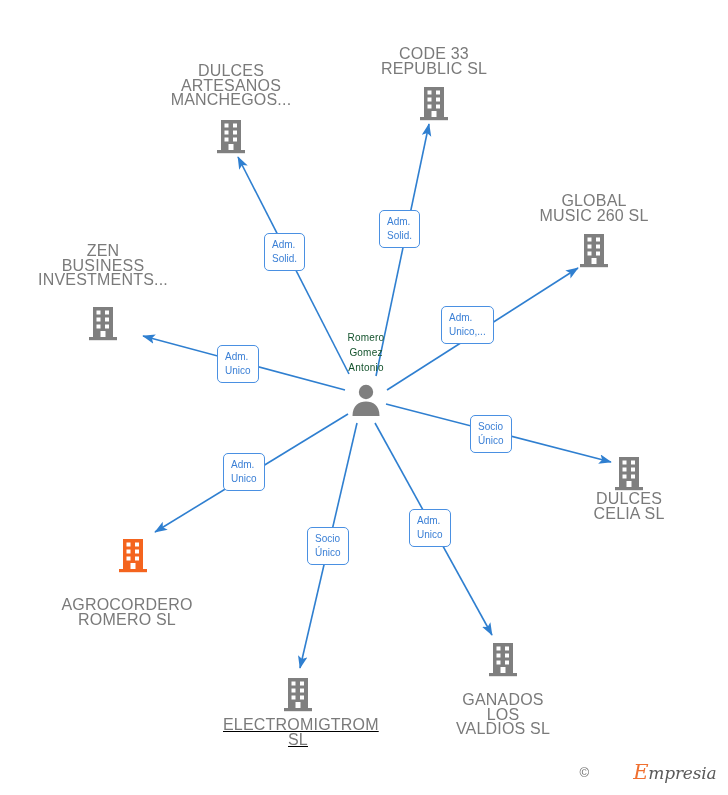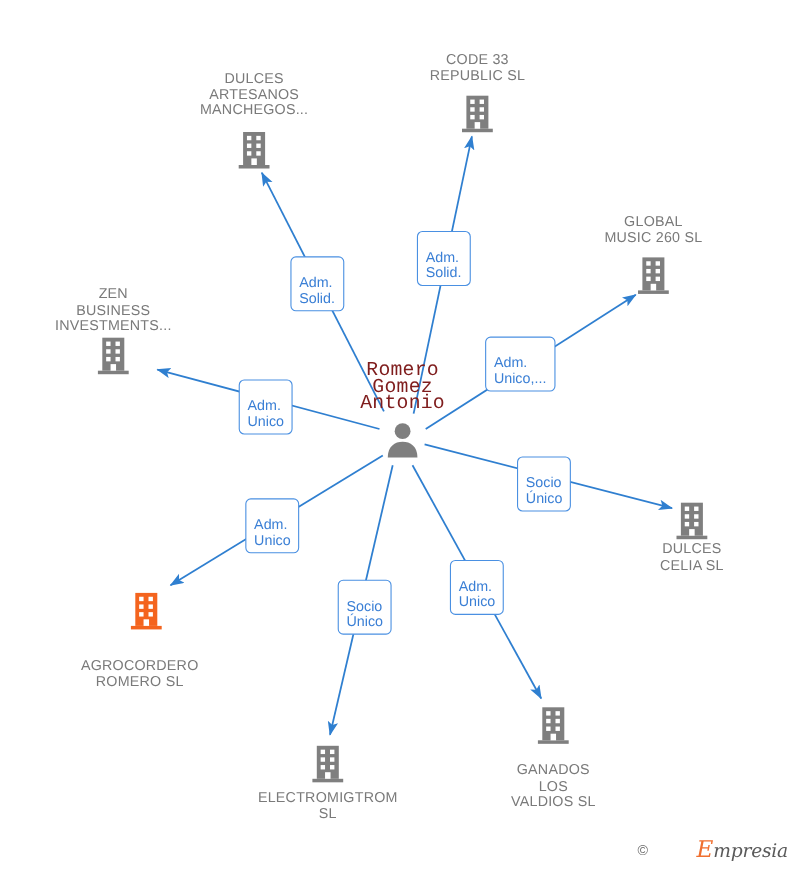--- a/index.html
+++ b/index.html
@@ -24,46 +24,45 @@
     width: 728px;
     height: 795px;
   }
   .node {
     position: absolute;
     width: 150px;
     text-align: center;
     transform: translateX(-75px);
   }
   .node-label {
-    font-size: 13px;
+    font-size: 16px;
     line-height: 14.5px;
     color: #7a7a7a;
     letter-spacing: 0.2px;
     white-space: pre-line;
   }
   .node-label.person {
-    font-size: 18px;
+    font-size: 10px;
     line-height: 15px;
-    color: #7f1d1d;
-    font-family: Liberation Mono, monospace;
+    color: #14532d;
   }
   .node-icon {
     display: block;
     margin: 0 auto;
   }
   .node-icon.building { margin-top: 2px; }
   .edge-label {
     position: absolute;
     border: 1.4px solid #4a90e2;
     border-radius: 5px;
     background: #ffffff;
     color: #3a7fd5;
-    font-size: 13px;
+    font-size: 10px;
     line-height: 14px;
-    padding: 16px 7px 4px 7px;
+    padding: 4px 7px 4px 7px;
     text-align: left;
     white-space: pre-line;
     box-sizing: border-box;
   }
   #watermark {
     position: absolute;
     display: flex;
     align-items: center;
     gap: 4px;
   }
@@ -177,21 +176,21 @@
           <rect x="2" y="32" width="28" height="3.2" fill="#7f7f7f"></rect>
           <rect x="9.5" y="5.5" width="4" height="4" fill="#ffffff"></rect>
           <rect x="18" y="5.5" width="4" height="4" fill="#ffffff"></rect>
           <rect x="9.5" y="12.5" width="4" height="4" fill="#ffffff"></rect>
           <rect x="18" y="12.5" width="4" height="4" fill="#ffffff"></rect>
           <rect x="9.5" y="19.5" width="4" height="4" fill="#ffffff"></rect>
           <rect x="18" y="19.5" width="4" height="4" fill="#ffffff"></rect>
           <rect x="13.5" y="26" width="5" height="6" fill="#ffffff"></rect>
         </svg>
       </div>
-      <div class="node" style="left: 103px; top: 260px;">
+      <div class="node" style="left: 103px; top: 244px;">
         <div class="node-label">ZEN
 BUSINESS
 INVESTMENTS...</div>
       </div>
       <div class="node" style="left: 133px; top: 535px;">
         <svg class="node-icon building" width="32" height="36" viewBox="0 0 32 36">
           <rect x="6" y="2" width="20" height="30" fill="#f4641e"></rect>
           <rect x="2" y="32" width="28" height="3.2" fill="#f4641e"></rect>
           <rect x="9.5" y="5.5" width="4" height="4" fill="#ffffff"></rect>
           <rect x="18" y="5.5" width="4" height="4" fill="#ffffff"></rect>
@@ -212,21 +211,21 @@
           <rect x="2" y="32" width="28" height="3.2" fill="#7f7f7f"></rect>
           <rect x="9.5" y="5.5" width="4" height="4" fill="#ffffff"></rect>
           <rect x="18" y="5.5" width="4" height="4" fill="#ffffff"></rect>
           <rect x="9.5" y="12.5" width="4" height="4" fill="#ffffff"></rect>
           <rect x="18" y="12.5" width="4" height="4" fill="#ffffff"></rect>
           <rect x="9.5" y="19.5" width="4" height="4" fill="#ffffff"></rect>
           <rect x="18" y="19.5" width="4" height="4" fill="#ffffff"></rect>
           <rect x="13.5" y="26" width="5" height="6" fill="#ffffff"></rect>
         </svg>
       </div>
-      <div class="node" style="left: 298px; top: 718px;">
+      <div class="node" style="left: 298px; top: 718px; text-decoration: underline;">
         <div class="node-label">ELECTROMIGTROM
 SL</div>
       </div>
       <div class="node" style="left: 503px; top: 639px;">
         <svg class="node-icon building" width="32" height="36" viewBox="0 0 32 36">
           <rect x="6" y="2" width="20" height="30" fill="#7f7f7f"></rect>
           <rect x="2" y="32" width="28" height="3.2" fill="#7f7f7f"></rect>
           <rect x="9.5" y="5.5" width="4" height="4" fill="#ffffff"></rect>
           <rect x="18" y="5.5" width="4" height="4" fill="#ffffff"></rect>
           <rect x="9.5" y="12.5" width="4" height="4" fill="#ffffff"></rect>

